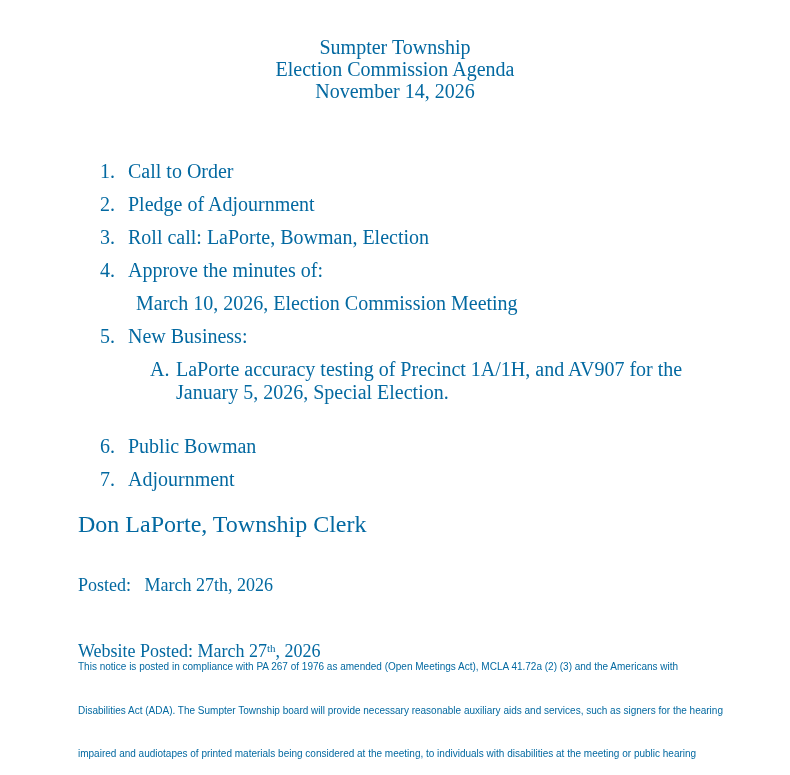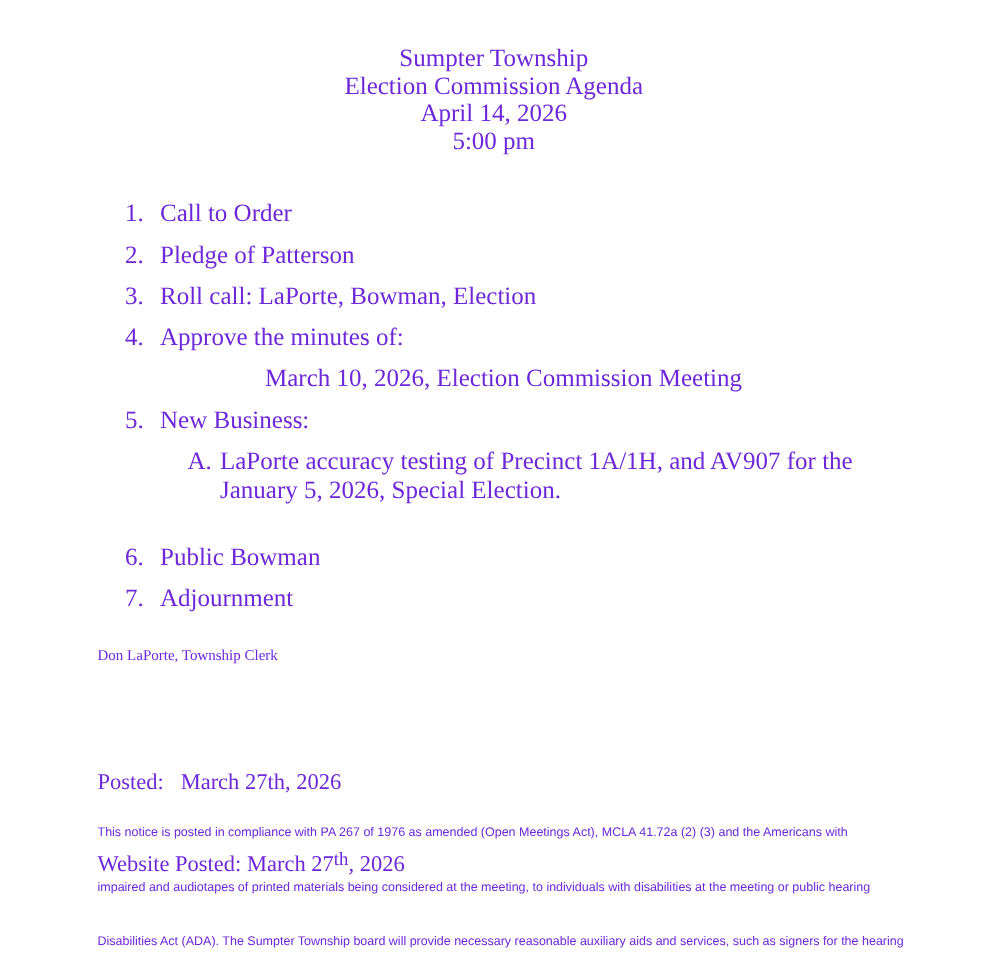--- a/index.html
+++ b/index.html
@@ -1,21 +1,21 @@
 <!DOCTYPE html>
 <html><head>
 <meta charset="utf-8">
 <style>
   html, body { margin: 0; padding: 0; background: #ffffff; }
   .page {
     position: relative;
     width: 790px;
     height: 775px;
     background: #ffffff;
-    color: #6d28d9;
+    color: #0369a1;
     font-family: "Liberation Serif", serif;
     overflow: hidden;
   }
   .doc-header {
     position: absolute;
     top: 36px;
     left: 0;
     width: 100%;
     text-align: center;
     font-size: 20px;
@@ -23,40 +23,40 @@
   }
   .agenda {
     position: absolute;
     top: 160px;
     left: 100px;
     font-size: 20px;
     line-height: 23px;
   }
   .agenda-row { display: flex; margin-bottom: 10px; }
   .agenda-marker { width: 28px; flex-shrink: 0; }
-  .row-indent { margin-left: 112px; }
+  .row-indent { margin-left: 36px; }
   .row-sub { margin-left: 50px; margin-bottom: 31px; }
   .row-sub .agenda-marker { width: 26px; }
   .signature-line {
     position: absolute;
     top: 514px;
     left: 78px;
-    font-size: 12px;
+    font-size: 24px;
     line-height: 21px;
   }
   .posted-block {
     position: absolute;
-    top: 573px;
+    top: 533px;
     left: 78px;
     font-size: 18px;
     line-height: 21px;
     white-space: pre;
   }
   .sup-text {
-    font-size: 15px;
+    font-size: 11px;
     vertical-align: 5px;
     letter-spacing: 0;
   }
   .footnote {
     position: absolute;
     top: 631px;
     left: 78px;
     font-family: "Liberation Sans", sans-serif;
     font-size: 10px;
     line-height: 14.5px;
@@ -64,34 +64,33 @@
   }
 </style>
 </head>
 <body>
 
 <div class="page">
 
   <div class="doc-header">
     <div>Sumpter Township</div>
     <div>Election Commission Agenda</div>
-    <div>April 14, 2026</div>
-    <div>5:00 pm</div>
+    <div>November 14, 2026</div>
   </div>
 
   <div class="agenda">
 
     <div class="agenda-row">
       <span class="agenda-marker">1.</span>
       <span>Call to Order</span>
     </div>
 
     <div class="agenda-row">
       <span class="agenda-marker">2.</span>
-      <span>Pledge of Patterson</span>
+      <span>Pledge of Adjournment</span>
     </div>
 
     <div class="agenda-row">
       <span class="agenda-marker">3.</span>
       <span>Roll call: LaPorte, Bowman, Election</span>
     </div>
 
     <div class="agenda-row">
       <span class="agenda-marker">4.</span>
       <span>Approve the minutes of:</span>
@@ -128,19 +127,19 @@
 
   <div class="signature-line">Don LaPorte, Township Clerk</div>
 
   <div class="posted-block">
     <div>Posted:   March 27th, 2026</div>
     <div><span>Website Posted: March 27</span><span class="sup-text">th</span><span>, 2026</span></div>
   </div>
 
   <div class="footnote">
     <div>This notice is posted in compliance with PA 267 of 1976 as amended (Open Meetings Act), MCLA 41.72a (2) (3) and the Americans with</div>
+    <div>Disabilities Act (ADA). The Sumpter Township board will provide necessary reasonable auxiliary aids and services, such as signers for the hearing</div>
     <div>impaired and audiotapes of printed materials being considered at the meeting, to individuals with disabilities at the meeting or public hearing</div>
-    <div>Disabilities Act (ADA). The Sumpter Township board will provide necessary reasonable auxiliary aids and services, such as signers for the hearing</div>
     
     
   </div>
 
 </div>
 
 </body></html>

